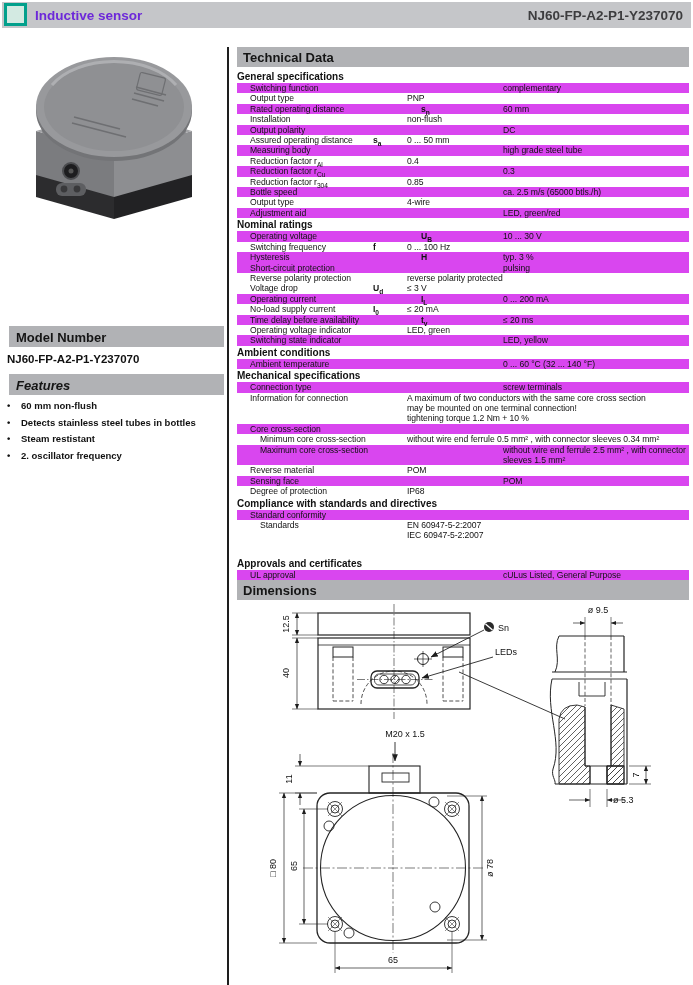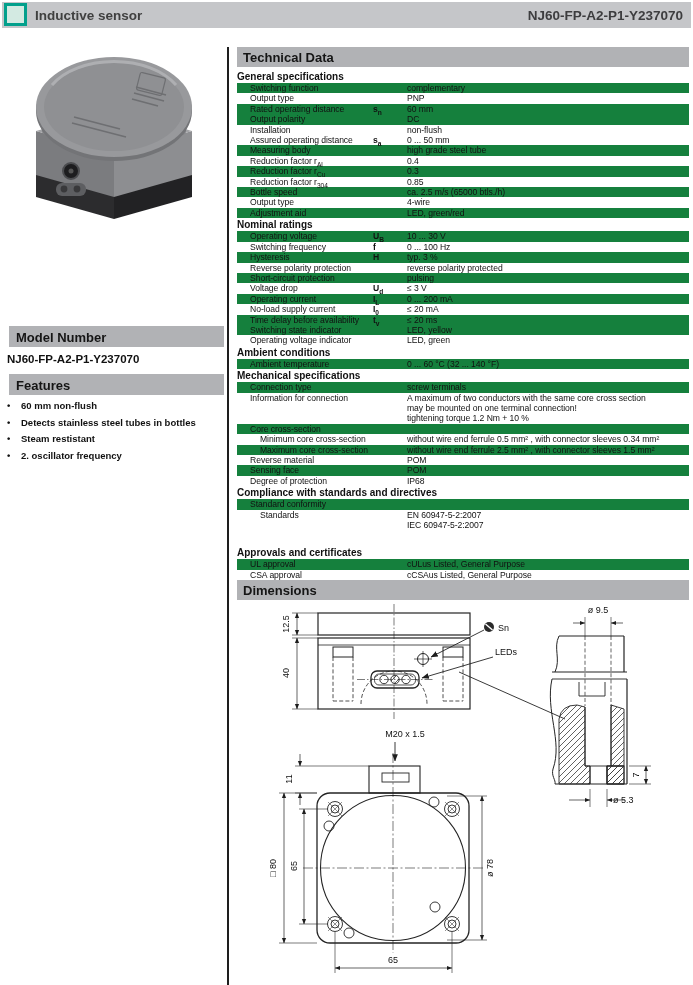--- a/index.html
+++ b/index.html
@@ -10,51 +10,51 @@
   }
   
   .hdr {
     position:absolute; left:2px; right:2px; top:2px; height:26px;
     background:#c5c6c9; display:flex; align-items:center;
   }
   .hdr-sq {
     position:absolute; left:2px; top:1px; width:23px; height:23px;
     background:#d3eae2; border:3px solid #02a08c;
   }
-  .hdr-title { margin-left:33px; font-size:13.5px; font-weight:bold; color:#404040; }
+  .hdr-title { margin-left:33px; font-size:13.5px; font-weight:bold; color:#6d28d9; }
   .hdr-part { margin-left:auto; margin-right:8px; font-size:13.5px; font-weight:bold; color:#3d3d3f; }
 
   
   .vline { position:absolute; left:227px; top:47px; width:2px; height:938px; background:#1e1e1e; }
 
   
   .photo { position:absolute; left:8px; top:45px; width:212px; height:185px; }
   .certs { position:absolute; left:0px; top:240px; width:228px; height:80px; }
   .left-bar {
     position:absolute; left:9px; width:215px; height:21px; background:#b1b2b5;
     font-size:13px; font-weight:bold; color:#151515; padding:4px 0 0 7px;
   }
   .bar-model { top:326px; }
-  .bar-feat  { top:374px; }
+  .bar-feat  { top:374px;font-style:italic; }
   .model-val { position:absolute; left:7px; top:353px; font-size:11.5px; font-weight:bold; }
   .features  { position:absolute; left:7px; top:400px; width:218px; }
   .feat { display:flex; font-size:9.5px; font-weight:bold; margin-bottom:5.5px; line-height:11px; }
   .feat .bu { width:14px; flex:0 0 14px; }
 
   
   .rcol { position:absolute; left:237px; top:47px; width:452px; }
   .bar {
     background:#b1b2b5; height:20px; font-size:13px; font-weight:bold;
     color:#151515; padding:3px 0 16px 6px;
   }
   .tdtable { margin-top:3px; }
   .td-section { font-weight:bold; font-size:10px; padding:2px 0 1px 0; line-height:10px; }
   .td-section.gap { margin-top:16px; }
   .td-row { display:flex; font-size:8.6px; line-height:10.4px; min-height:10.4px; letter-spacing:-0.05px; }
-  .td-row.stripe { background:#15803d; }
+  .td-row.stripe { background:#d946ef;gap:48px; }
   .c-label { flex:0 0 136px; padding-left:13px; }
   .td-row.ind2 .c-label { padding-left:23px; }
   .c-sym { flex:0 0 34px; font-weight:bold; }
   .c-val { flex:1; white-space:pre-line; }
   sub { font-size:6.6px; line-height:0; }
 
   .dims { position:absolute; left:0; top:533px; width:452px; }
   .dims svg { display:block; margin-top:1px; }
 
   .t  { font-size:9px; fill:#111; font-family:"Liberation Sans",sans-serif; }
@@ -145,29 +145,29 @@
         <div class="td-row">
           <span class="c-label">Output type</span>
           <span class="c-sym"></span>
           <span class="c-val">PNP</span>
         </div>
         <div class="td-row stripe">
           <span class="c-label">Rated operating distance</span>
           <span class="c-sym">s<sub>n</sub></span>
           <span class="c-val">60 mm</span>
         </div>
+        <div class="td-row">
+          <span class="c-label">Installation</span>
+          <span class="c-sym"></span>
+          <span class="c-val">non-flush</span>
+        </div>
         <div class="td-row stripe">
           <span class="c-label">Output polarity</span>
           <span class="c-sym"></span>
           <span class="c-val">DC</span>
-        </div>
-        <div class="td-row">
-          <span class="c-label">Installation</span>
-          <span class="c-sym"></span>
-          <span class="c-val">non-flush</span>
         </div>
         <div class="td-row">
           <span class="c-label">Assured operating distance</span>
           <span class="c-sym">s<sub>a</sub></span>
           <span class="c-val">0 ... 50 mm</span>
         </div>
         <div class="td-row stripe">
           <span class="c-label">Measuring body</span>
           <span class="c-sym"></span>
           <span class="c-val">high grade steel tube</span>
@@ -211,29 +211,29 @@
         <div class="td-row">
           <span class="c-label">Switching frequency</span>
           <span class="c-sym">f</span>
           <span class="c-val">0 ... 100 Hz</span>
         </div>
         <div class="td-row stripe">
           <span class="c-label">Hysteresis</span>
           <span class="c-sym">H</span>
           <span class="c-val">typ. 3 %</span>
         </div>
+        <div class="td-row stripe">
+          <span class="c-label">Short-circuit protection</span>
+          <span class="c-sym"></span>
+          <span class="c-val">pulsing</span>
+        </div>
         <div class="td-row">
           <span class="c-label">Reverse polarity protection</span>
           <span class="c-sym"></span>
           <span class="c-val">reverse polarity protected</span>
-        </div>
-        <div class="td-row stripe">
-          <span class="c-label">Short-circuit protection</span>
-          <span class="c-sym"></span>
-          <span class="c-val">pulsing</span>
         </div>
         <div class="td-row">
           <span class="c-label">Voltage drop</span>
           <span class="c-sym">U<sub>d</sub></span>
           <span class="c-val">≤ 3 V</span>
         </div>
         <div class="td-row stripe">
           <span class="c-label">Operating current</span>
           <span class="c-sym">I<sub>L</sub></span>
           <span class="c-val">0 ... 200 mA</span>
@@ -241,29 +241,29 @@
         <div class="td-row">
           <span class="c-label">No-load supply current</span>
           <span class="c-sym">I<sub>0</sub></span>
           <span class="c-val">≤ 20 mA</span>
         </div>
         <div class="td-row stripe">
           <span class="c-label">Time delay before availability</span>
           <span class="c-sym">t<sub>v</sub></span>
           <span class="c-val">≤ 20 ms</span>
         </div>
+        <div class="td-row">
+          <span class="c-label">Operating voltage indicator</span>
+          <span class="c-sym"></span>
+          <span class="c-val">LED, green</span>
+        </div>
         <div class="td-row stripe">
           <span class="c-label">Switching state indicator</span>
           <span class="c-sym"></span>
           <span class="c-val">LED, yellow</span>
-        </div>
-        <div class="td-row">
-          <span class="c-label">Operating voltage indicator</span>
-          <span class="c-sym"></span>
-          <span class="c-val">LED, green</span>
         </div>
         <div class="td-section">Ambient conditions</div>
         <div class="td-row stripe">
           <span class="c-label">Ambient temperature</span>
           <span class="c-sym"></span>
           <span class="c-val">0 ... 60 °C (32 ... 140 °F)</span>
         </div>
         <div class="td-section">Mechanical specifications</div>
         <div class="td-row stripe">
           <span class="c-label">Connection type</span>

